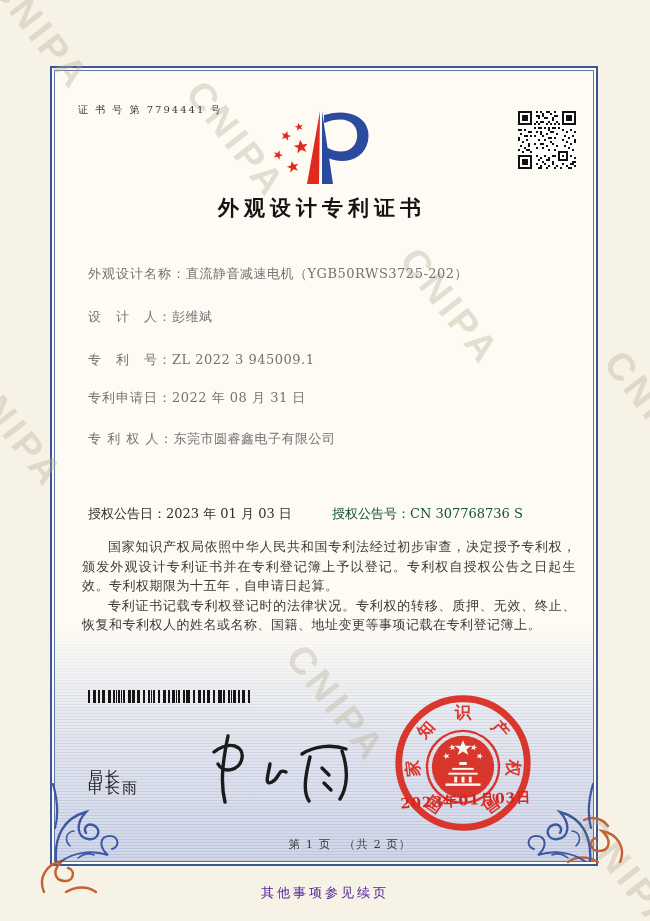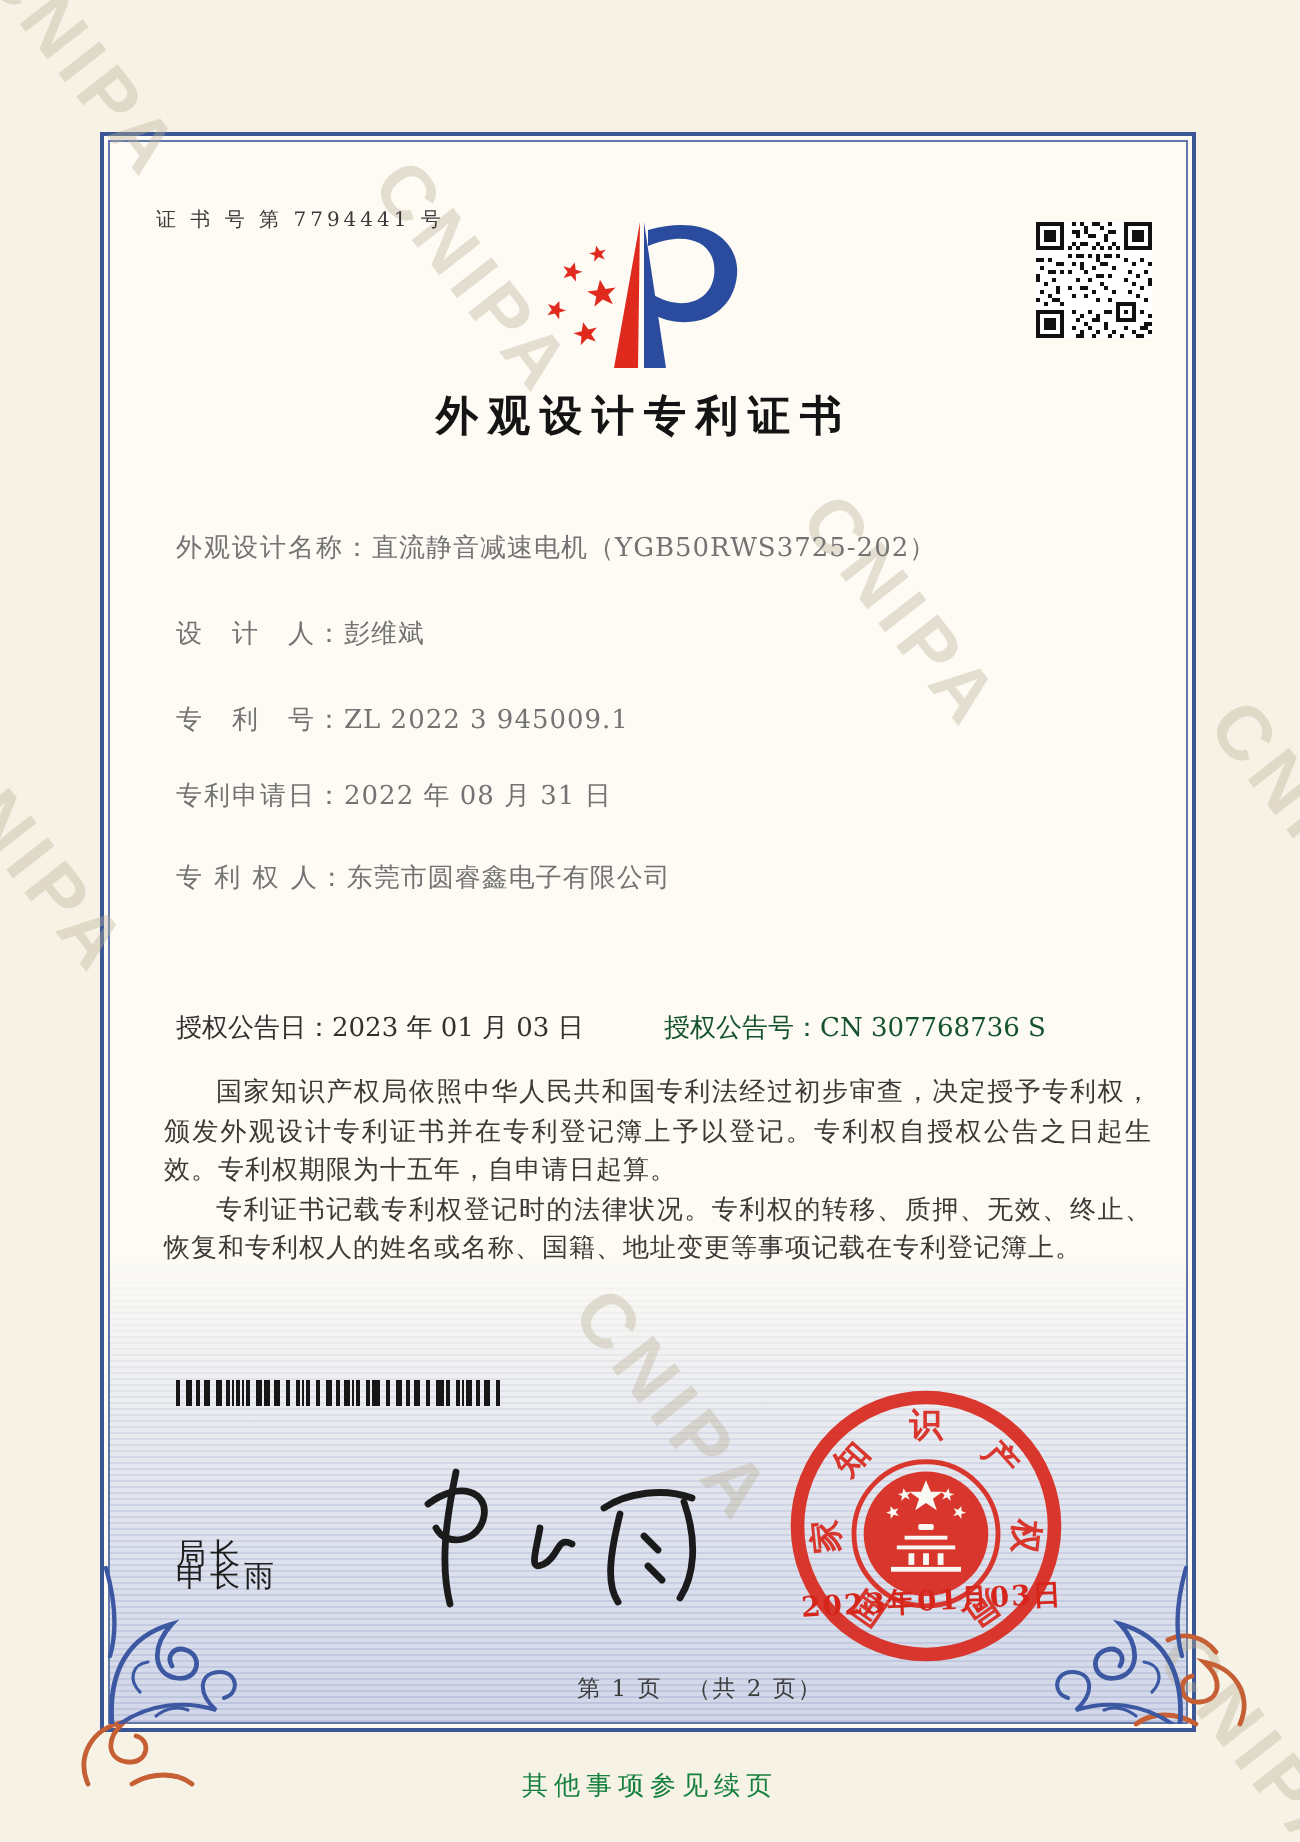--- a/index.html
+++ b/index.html
@@ -61,21 +61,21 @@
   }
   .signer-title{position:absolute;left:88px;top:747px;z-index:3;font-family:"DejaVu Sans",sans-serif;font-size:15px;color:#1d1d1d;letter-spacing:2px;margin-top:21px;}
   .signer-name{position:absolute;left:88px;top:779px;z-index:3;font-family:Liberation Serif, serif;font-size:15px;color:#1d1d1d;letter-spacing:2px;}
   .signature{position:absolute;left:190px;top:722px;width:165px;height:85px;z-index:3;}
   .seal{position:absolute;left:390px;top:690px;width:146px;height:146px;z-index:4;}
   .seal-date{
     position:absolute;left:398px;top:792px;width:136px;z-index:5;text-align:center;
     font-size:14px;color:#d6261c;letter-spacing:1px;transform:rotate(-3deg);white-space:nowrap;font-weight:bold;
   }
   .pagination{position:absolute;left:50px;top:824px;width:600px;z-index:3;text-align:center;font-size:11.5px;color:#3c3c3c;letter-spacing:1px;margin-top:13px;}
-  .continuation{position:absolute;left:0;top:884px;width:650px;z-index:3;text-align:center;font-size:13px;color:#15803d;letter-spacing:3px;}
+  .continuation{position:absolute;left:0;top:884px;width:650px;z-index:3;text-align:center;font-size:13px;color:#4c1d95;letter-spacing:3px;}
   .flourish{position:absolute;z-index:3;}
   .fl-bl{left:52px;top:778px;} .fl-br{right:56px;top:778px;transform:scaleX(-1);}
   .curl-bl{left:36px;top:848px;z-index:2;} .curl-br{left:566px;top:814px;z-index:2;transform:scaleX(-1);}
 </style>
 </head>
 <body>
 
 <div class="page">
 
   <div class="wm" style="left:-28px;top:10px">CNIPA</div>

